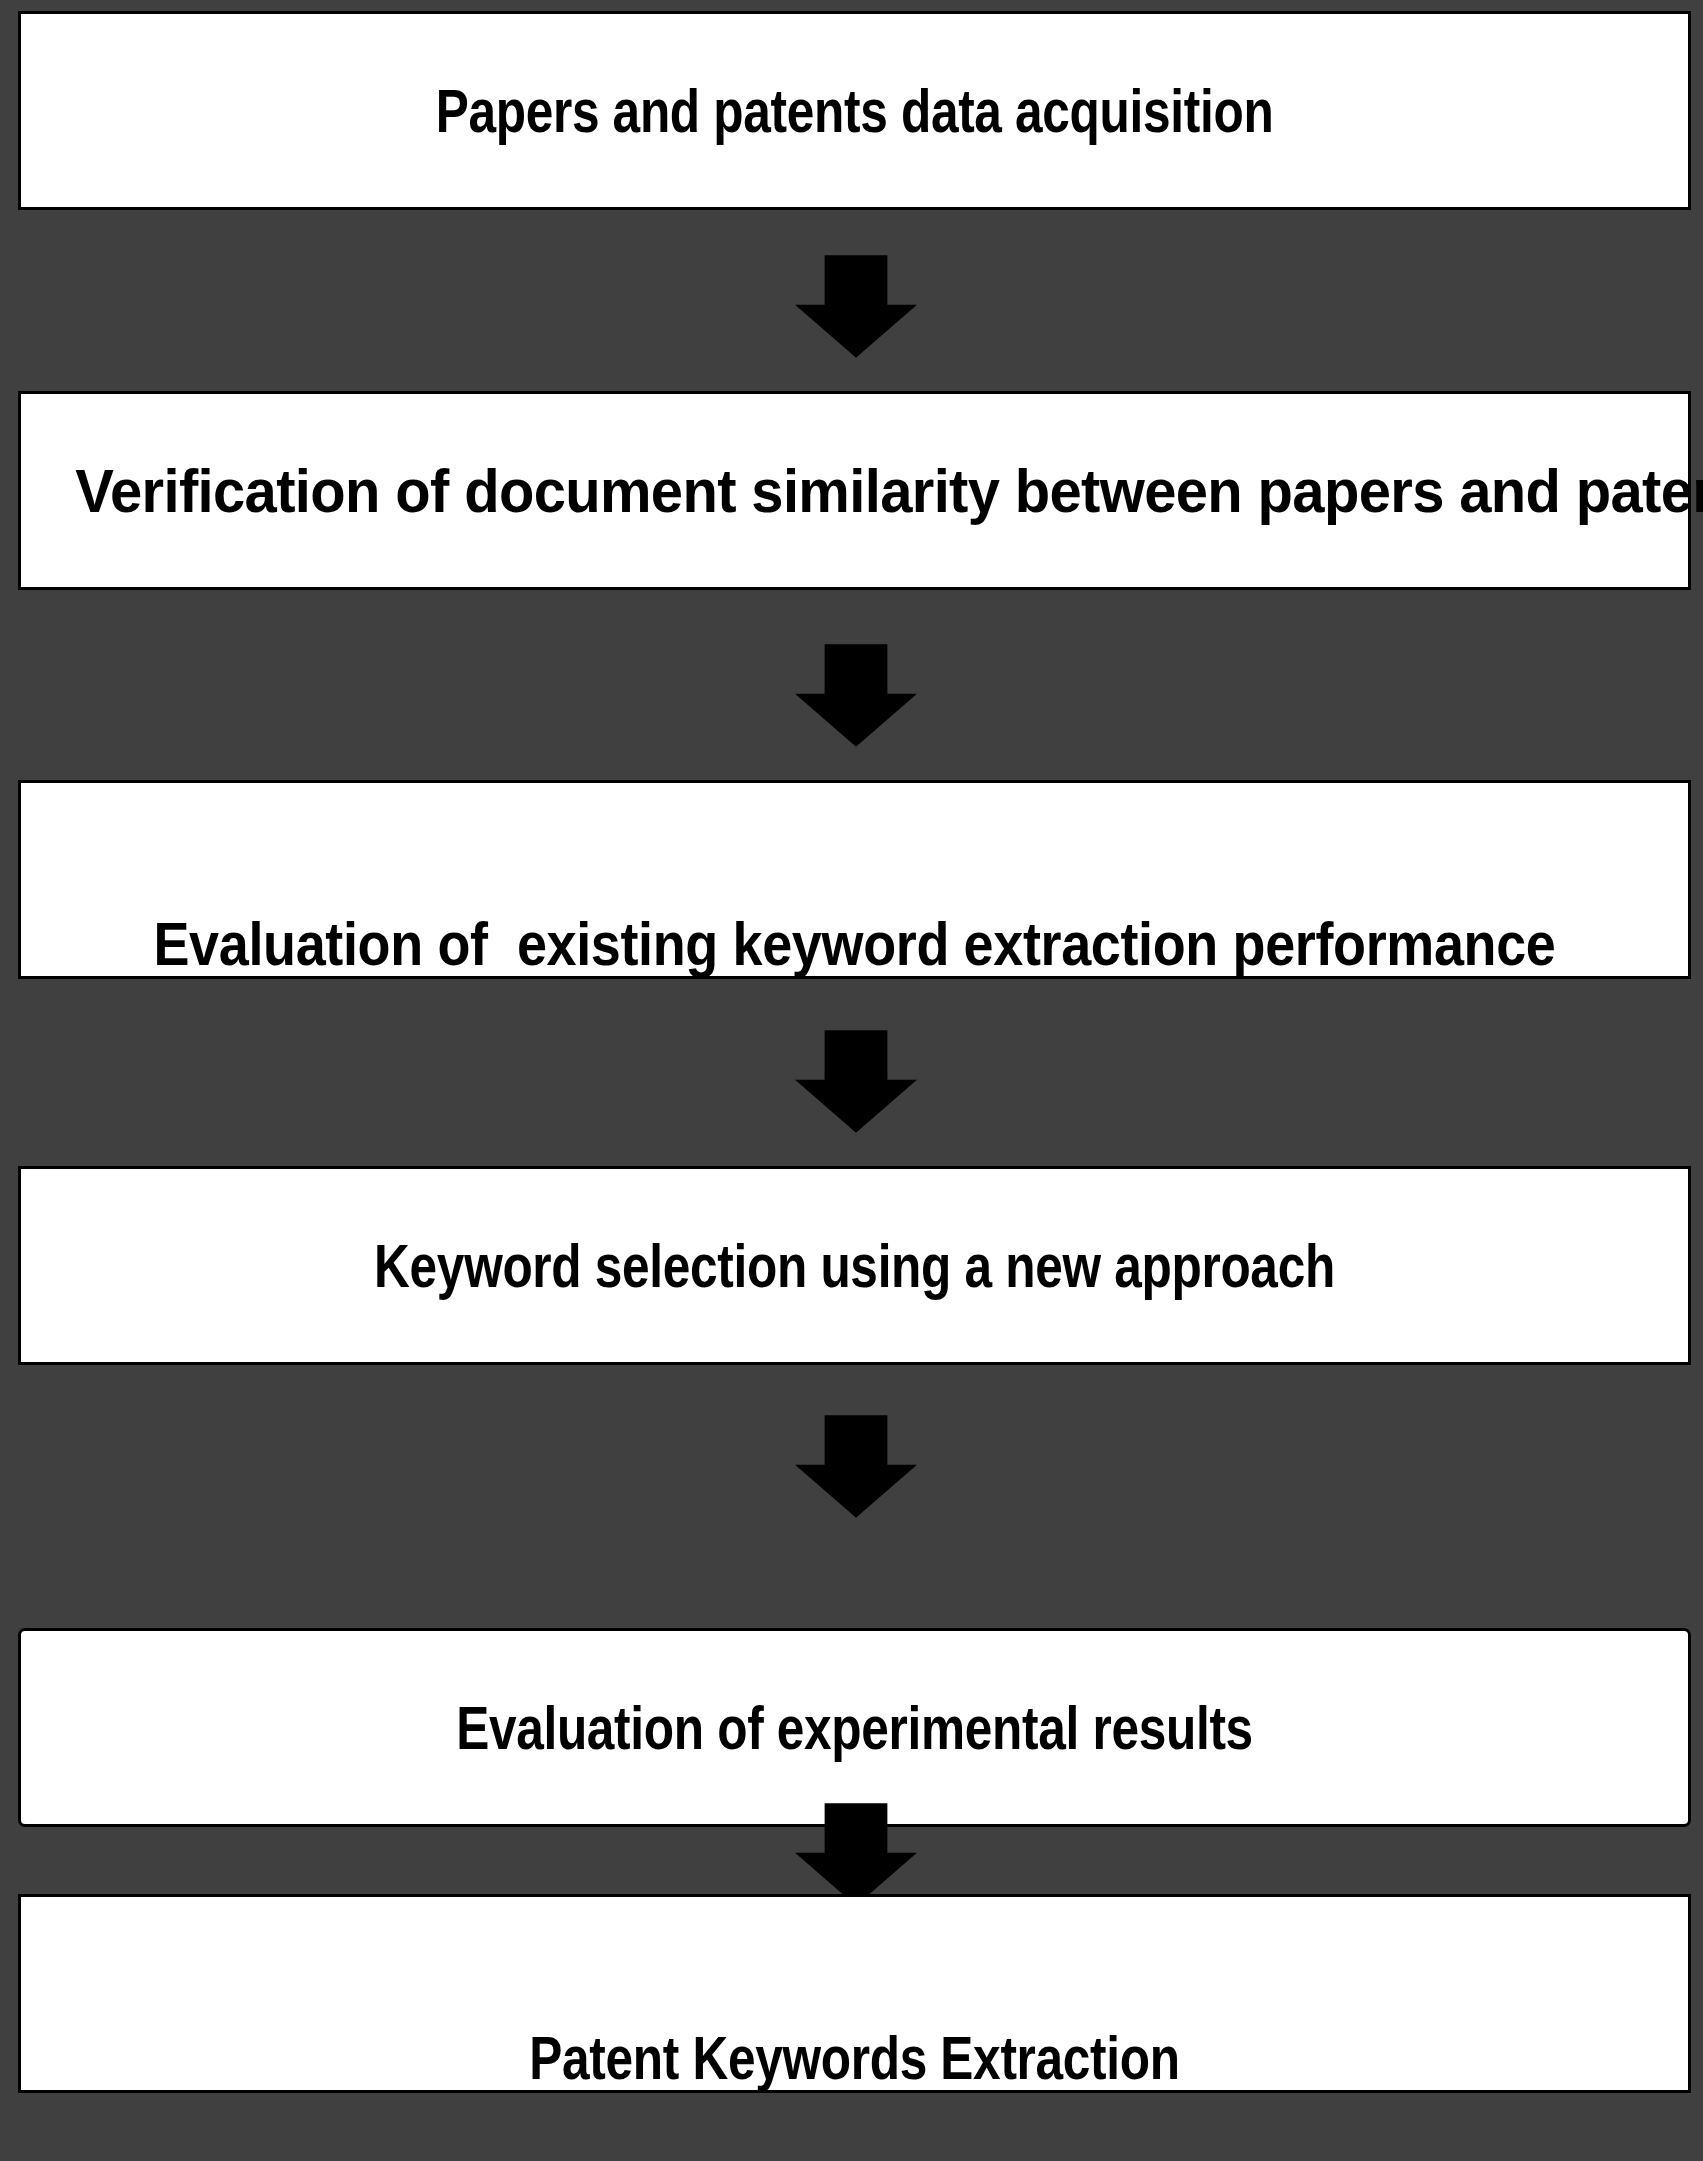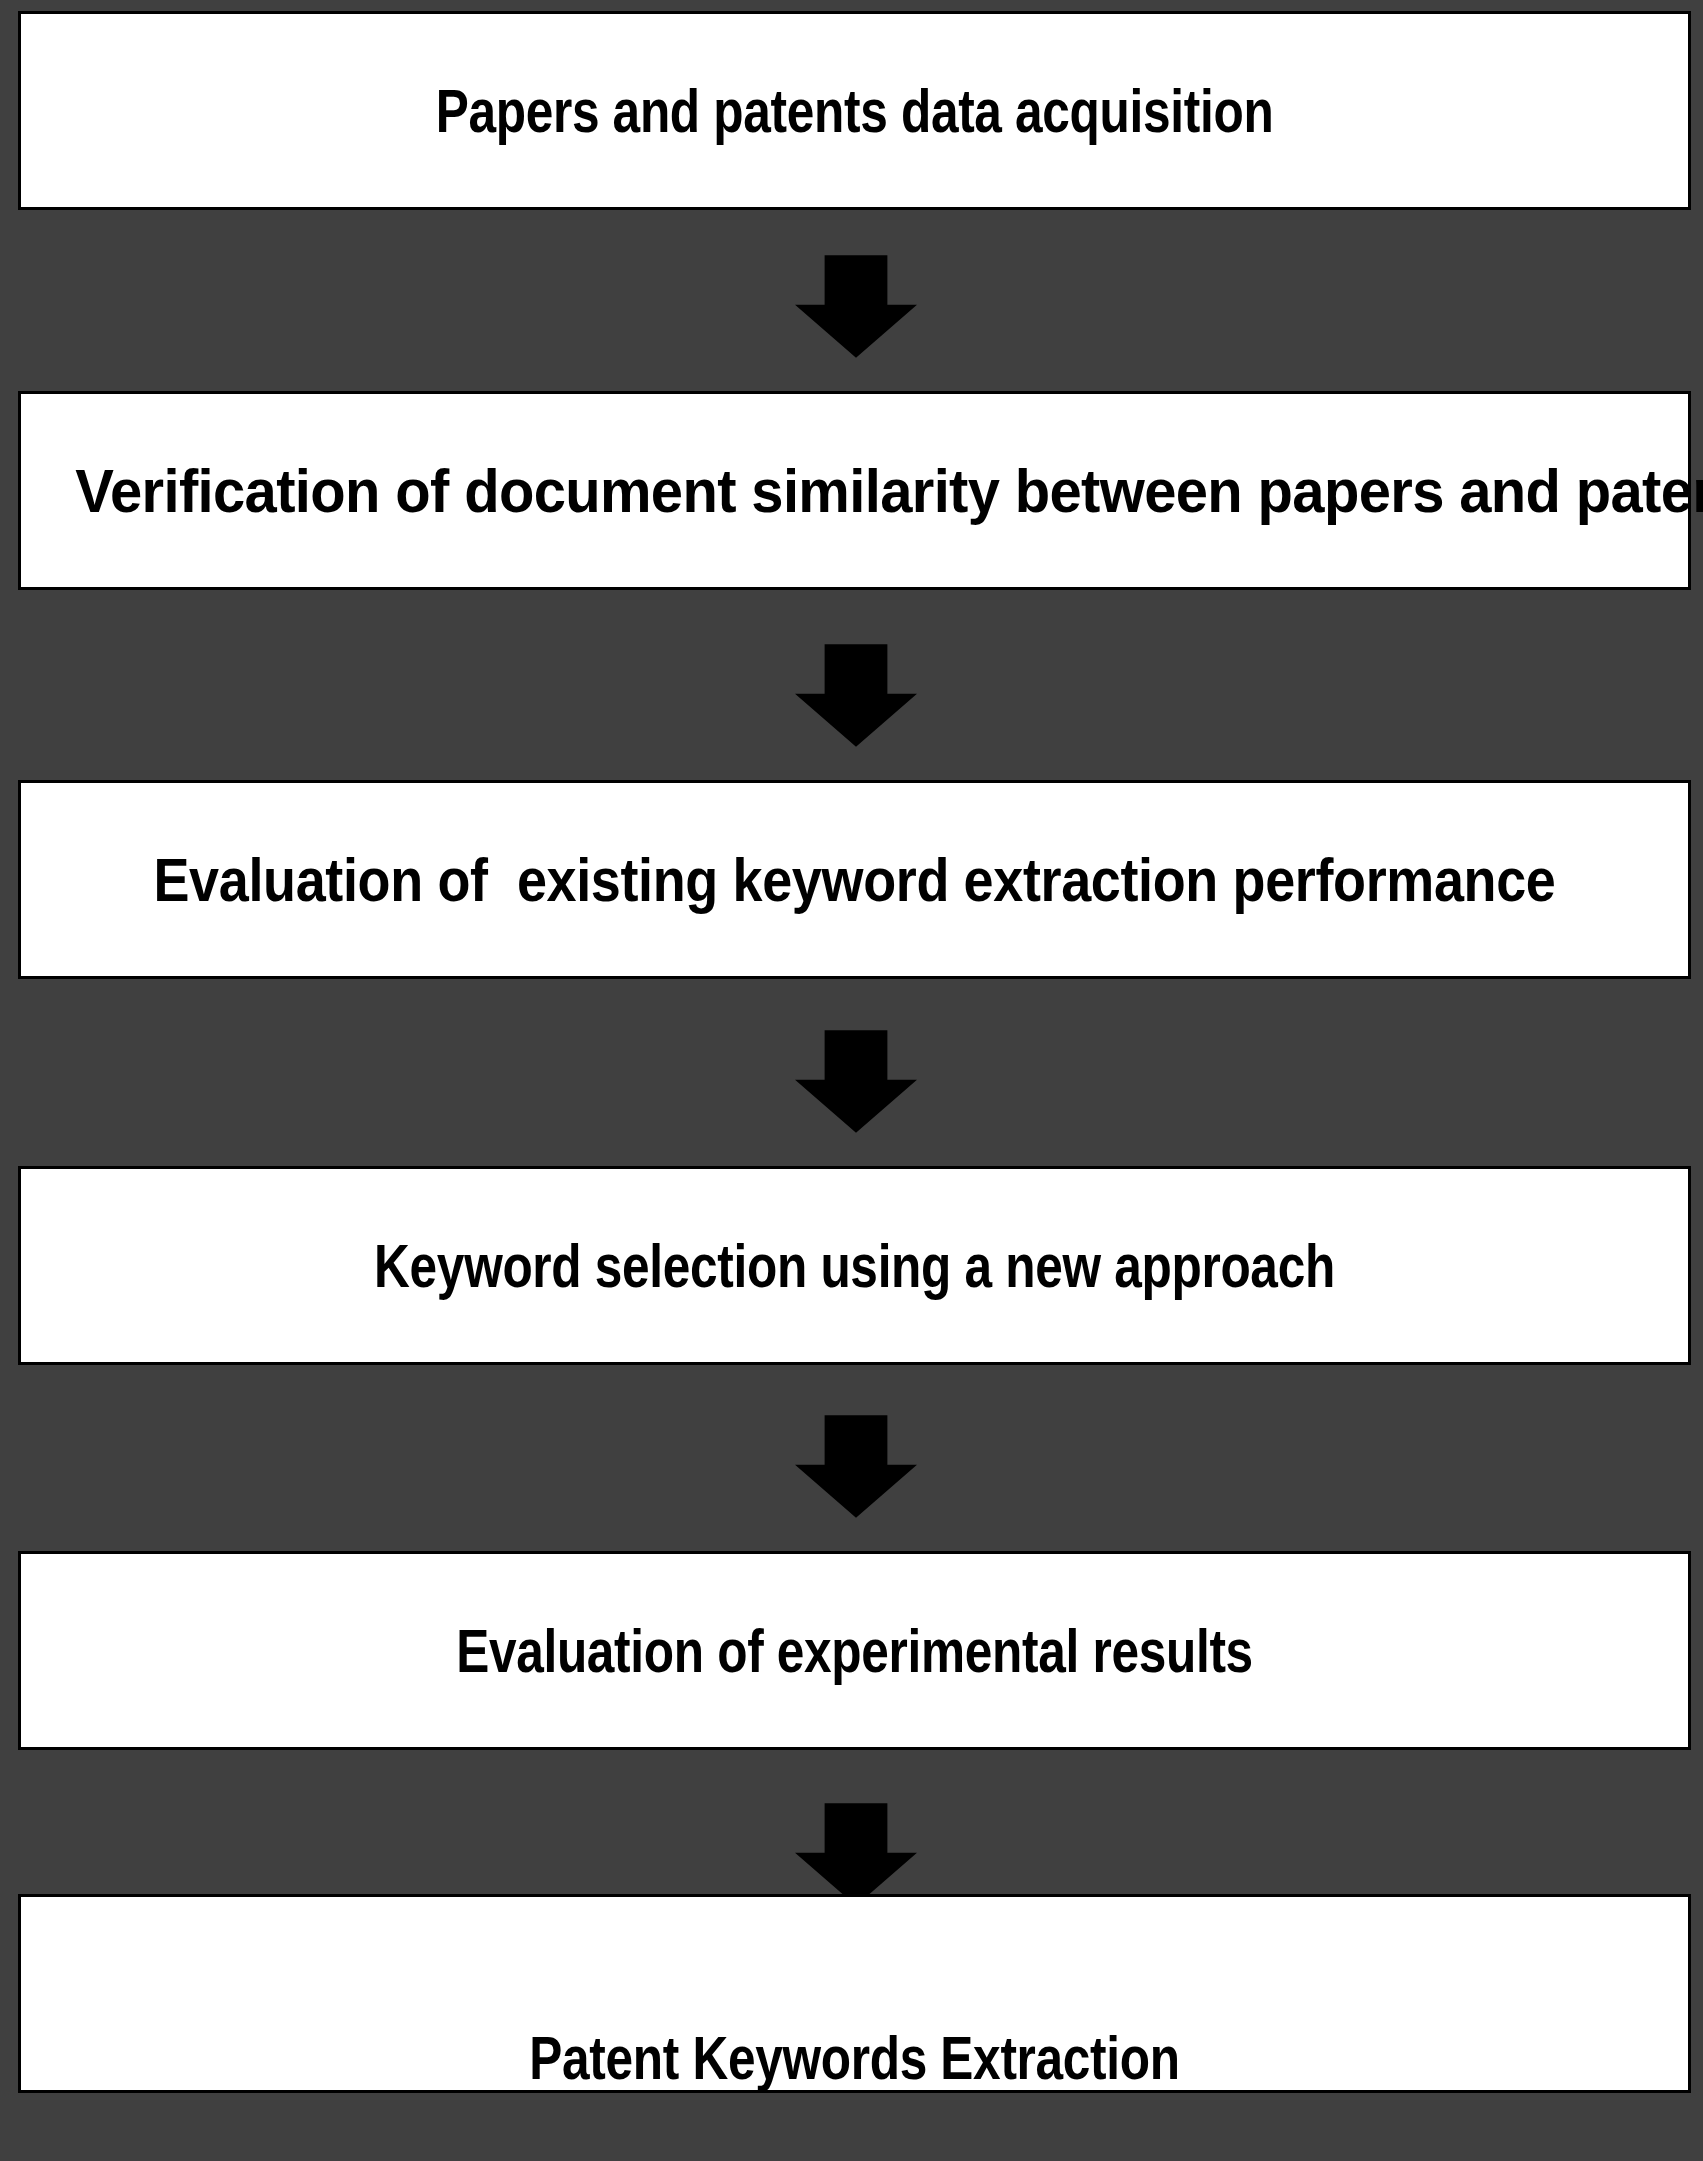--- a/index.html
+++ b/index.html
@@ -56,23 +56,23 @@
   .node-label.wide {
     transform: scaleX(0.935);
     letter-spacing: -0.7px;
   }
   .node-label.medwide {
     transform: scaleX(0.87);
   }
 
   .node-1 { top: 10.6px; }
   .node-2 { top: 391px; }
-  .node-3 { top: 780px; }
+  .node-3 { top: 780px; align-items: flex-end; }
   .node-4 { top: 1166px; align-items: center; }
-  .node-5 { top: 1551px; }
+  .node-5 { top: 1628px; border-radius: 7px; }
   .node-6 { top: 1894px; align-items: flex-end; }
 
   
   .connector {
     position: absolute;
     left: 795px;
     width: 122px;
     height: 103px;
   }
   .connector svg {

